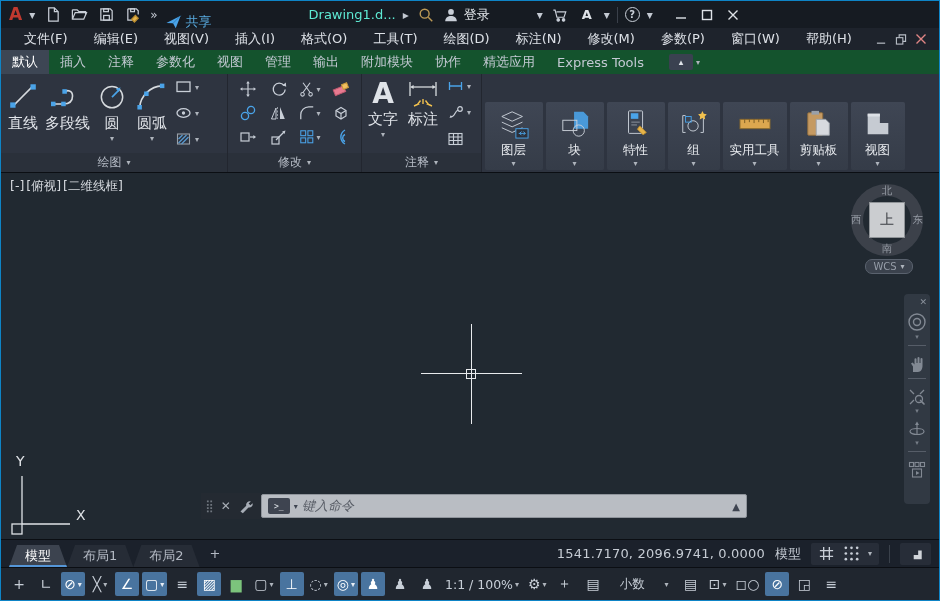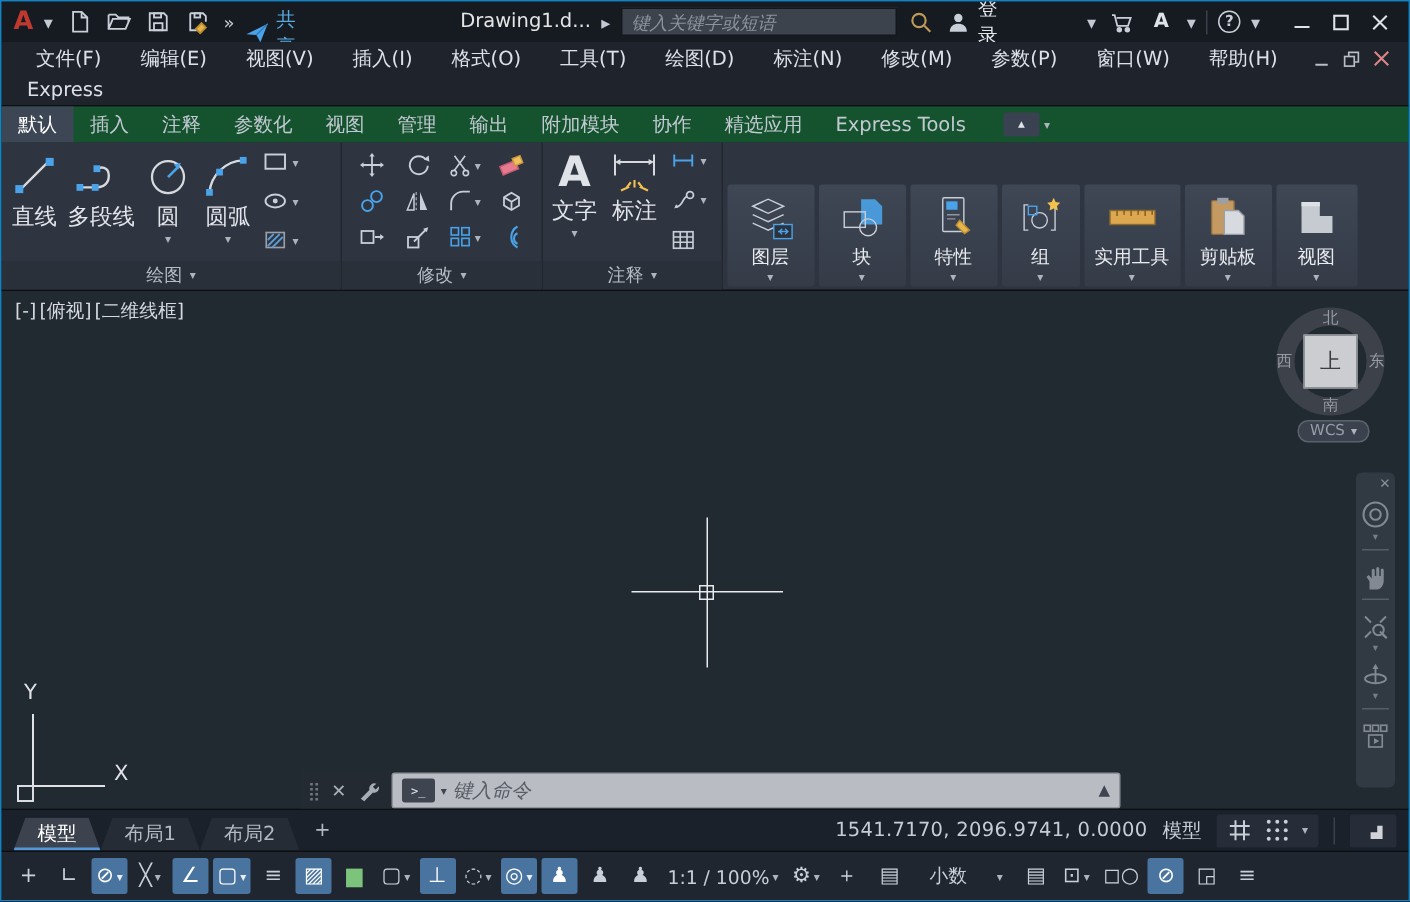--- a/index.html
+++ b/index.html
@@ -10,21 +10,21 @@
   .caret{font-size:8px;color:#aeb4bc;}
   svg{display:block;}
   ul{list-style:none;}
 
   
   .titlebar{height:27px;background:#161b22;display:flex;align-items:center;padding:0 8px;gap:7px;flex:0 0 27px;}
   .logo-a{color:#c0392f;font-weight:bold;font-size:17px;line-height:1;}
   .tb-ic{display:flex;align-items:center;justify-content:center;width:20px;height:20px;}
   .chev{color:#c3c9d2;font-size:12px;}
   .share{color:#58a9de;display:flex;align-items:center;gap:4px;margin-top:14px;}
-  .doc-title{color:#e5e5e5;margin-left:90px;}
+  .doc-title{color:#5eead4;margin-left:90px;}
   .tb-search{width:186px;height:19px;background:#3d434d;border:1px solid #14181e;color:#dde1e6;
              font-style:italic;font-size:12px;padding:0 6px;outline:none;}
   .tb-search::placeholder{color:#8d939c;font-style:italic;}
   .signin{display:flex;align-items:center;gap:5px;color:#e5e9ed;}
   .tb-div{width:1px;height:16px;background:#3a404a;}
   .helpq{width:15px;height:15px;border:1.4px solid #c9cfd8;border-radius:50%;font-size:10px;display:flex;
          align-items:center;justify-content:center;color:#c9cfd8;font-weight:bold;}
   .winbtns{display:flex;gap:4px;margin-left:10px;}
   .winbtn{width:22px;height:20px;display:flex;align-items:center;justify-content:center;}
 
@@ -166,21 +166,20 @@
     <span class="chev">»</span>
     <span class="share">
       <svg width="17" height="16" viewBox="0 0 18 18">
           <path fill="#4aa3e8" d="M1 10L17 2l-5.5 14-3-5.5z"></path>
           <path d="M8.5 10.5L17 2" stroke="#2c7cb8" stroke-width="1"></path>
         </svg>
       <span>共享</span>
     </span>
     <span class="doc-title">Drawing1.d...</span>
     <span class="chev">▸</span>
-    <input class="tb-search" type="text" placeholder="键入关键字或短语" style="">
     <span class="tb-ic">
       <svg width="16" height="16" viewBox="0 0 18 18" fill="none" stroke="#bd9a56" stroke-width="1.6">
           <circle cx="7.5" cy="7.5" r="5"></circle>
           <path d="M11.5 11.5l4.5 4.5"></path>
         </svg>
     </span>
     <span class="signin">
       <svg width="16" height="16" viewBox="0 0 18 18">
           <circle cx="9" cy="5.5" r="3.2" fill="#c9cfd8"></circle>
           <path d="M2.5 16c0-4 3-6 6.5-6s6.5 2 6.5 6z" fill="#c9cfd8"></path>
@@ -240,23 +239,20 @@
           <path d="M1 10h9" stroke="#b8bec6" stroke-width="1.3"></path>
         </svg>
       <svg width="12" height="11" viewBox="0 0 12 12" fill="none">
           <rect x="1" y="4" width="7" height="7" stroke="#b8bec6" stroke-width="1.2"></rect>
           <path d="M4 4V1h7v7H8" stroke="#b8bec6" stroke-width="1.2"></path>
         </svg>
       <svg width="12" height="12" viewBox="0 0 12 12">
           <path d="M1.5 1.5l9 9M10.5 1.5l-9 9" stroke="#e08585" stroke-width="1.4"></path>
         </svg>
     </span>
-  </div>
-  <div class="expressrow">
-    <span>Express</span>
   </div>
 
   <div class="tabrow">
     <ul class="rtabs">
 
     <li class="active">
           <span>默认</span>
         </li>
         <li>
           <span>插入</span>

